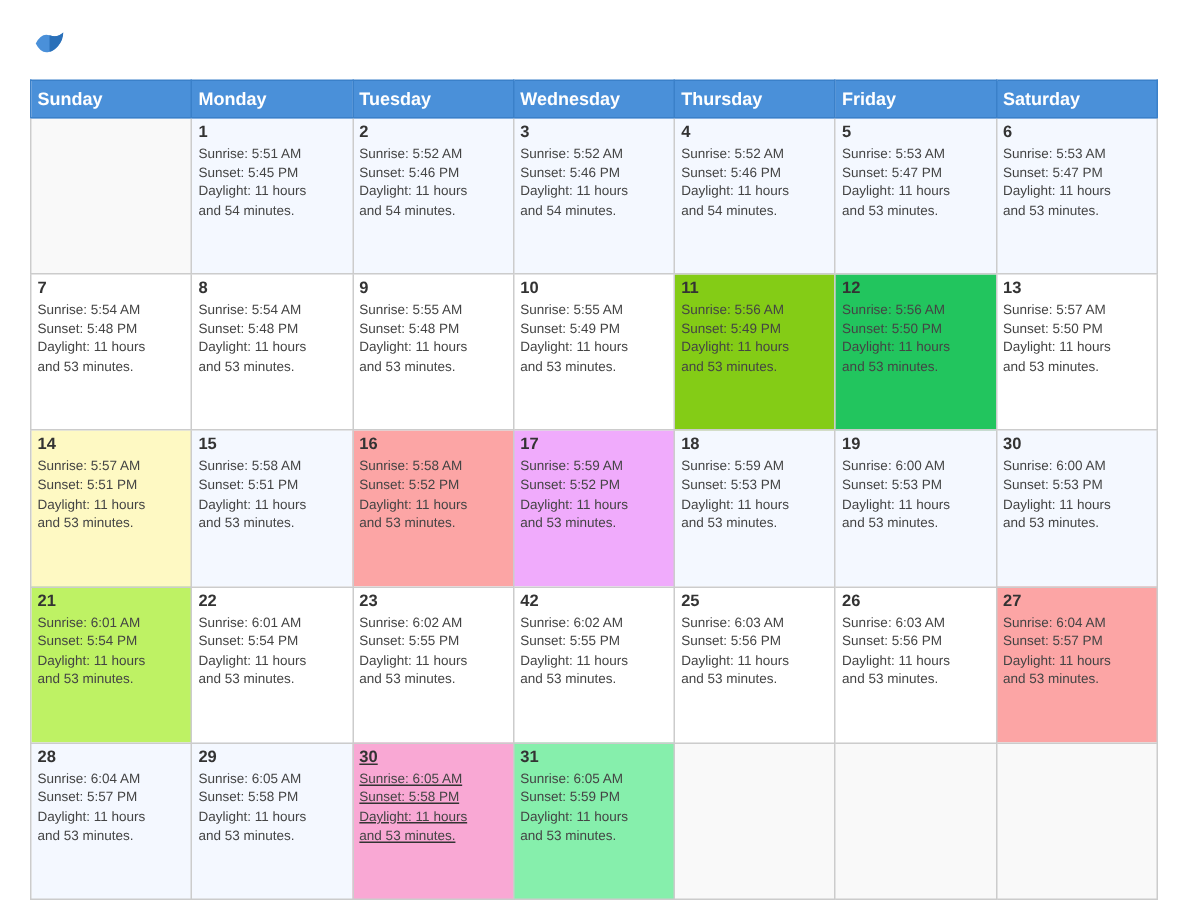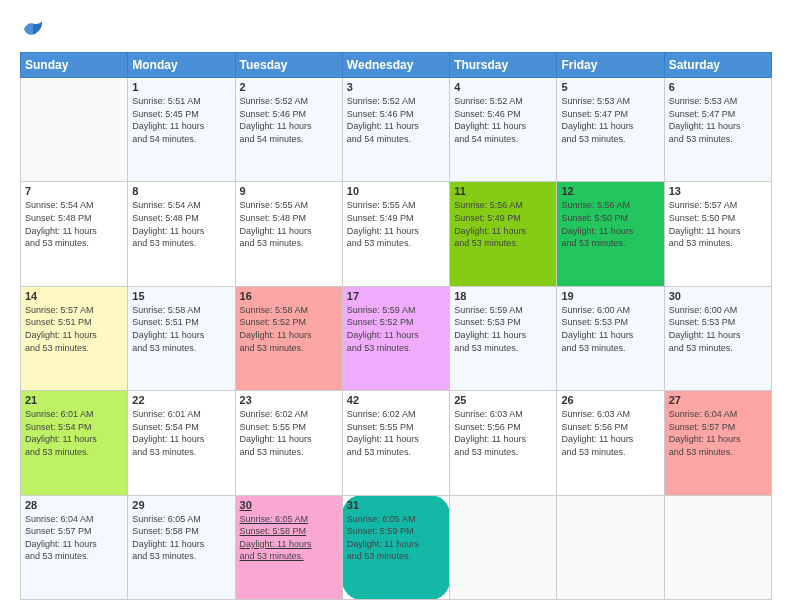--- a/index.html
+++ b/index.html
@@ -347,21 +347,21 @@
 Daylight: 11 hours
 and 53 minutes.</div>
           </td>
           <td style="background: #f9a8d4; text-decoration: underline;">
             <span class="day-num">30</span>
             <div class="day-info" style="white-space: pre-line;">Sunrise: 6:05 AM
 Sunset: 5:58 PM
 Daylight: 11 hours
 and 53 minutes.</div>
           </td>
-          <td style="background: #14b8a6; border-radius: 20px;">
+          <td style="background: #86efac;">
             <span class="day-num">31</span>
             <div class="day-info" style="white-space: pre-line;">Sunrise: 6:05 AM
 Sunset: 5:59 PM
 Daylight: 11 hours
 and 53 minutes.</div>
           </td>
           <td class="empty-cell" style="background: rgb(249, 249, 249);"></td>
           <td class="empty-cell" style="background: rgb(249, 249, 249);"></td>
           <td class="empty-cell" style="background: rgb(249, 249, 249);"></td>
         </tr>

